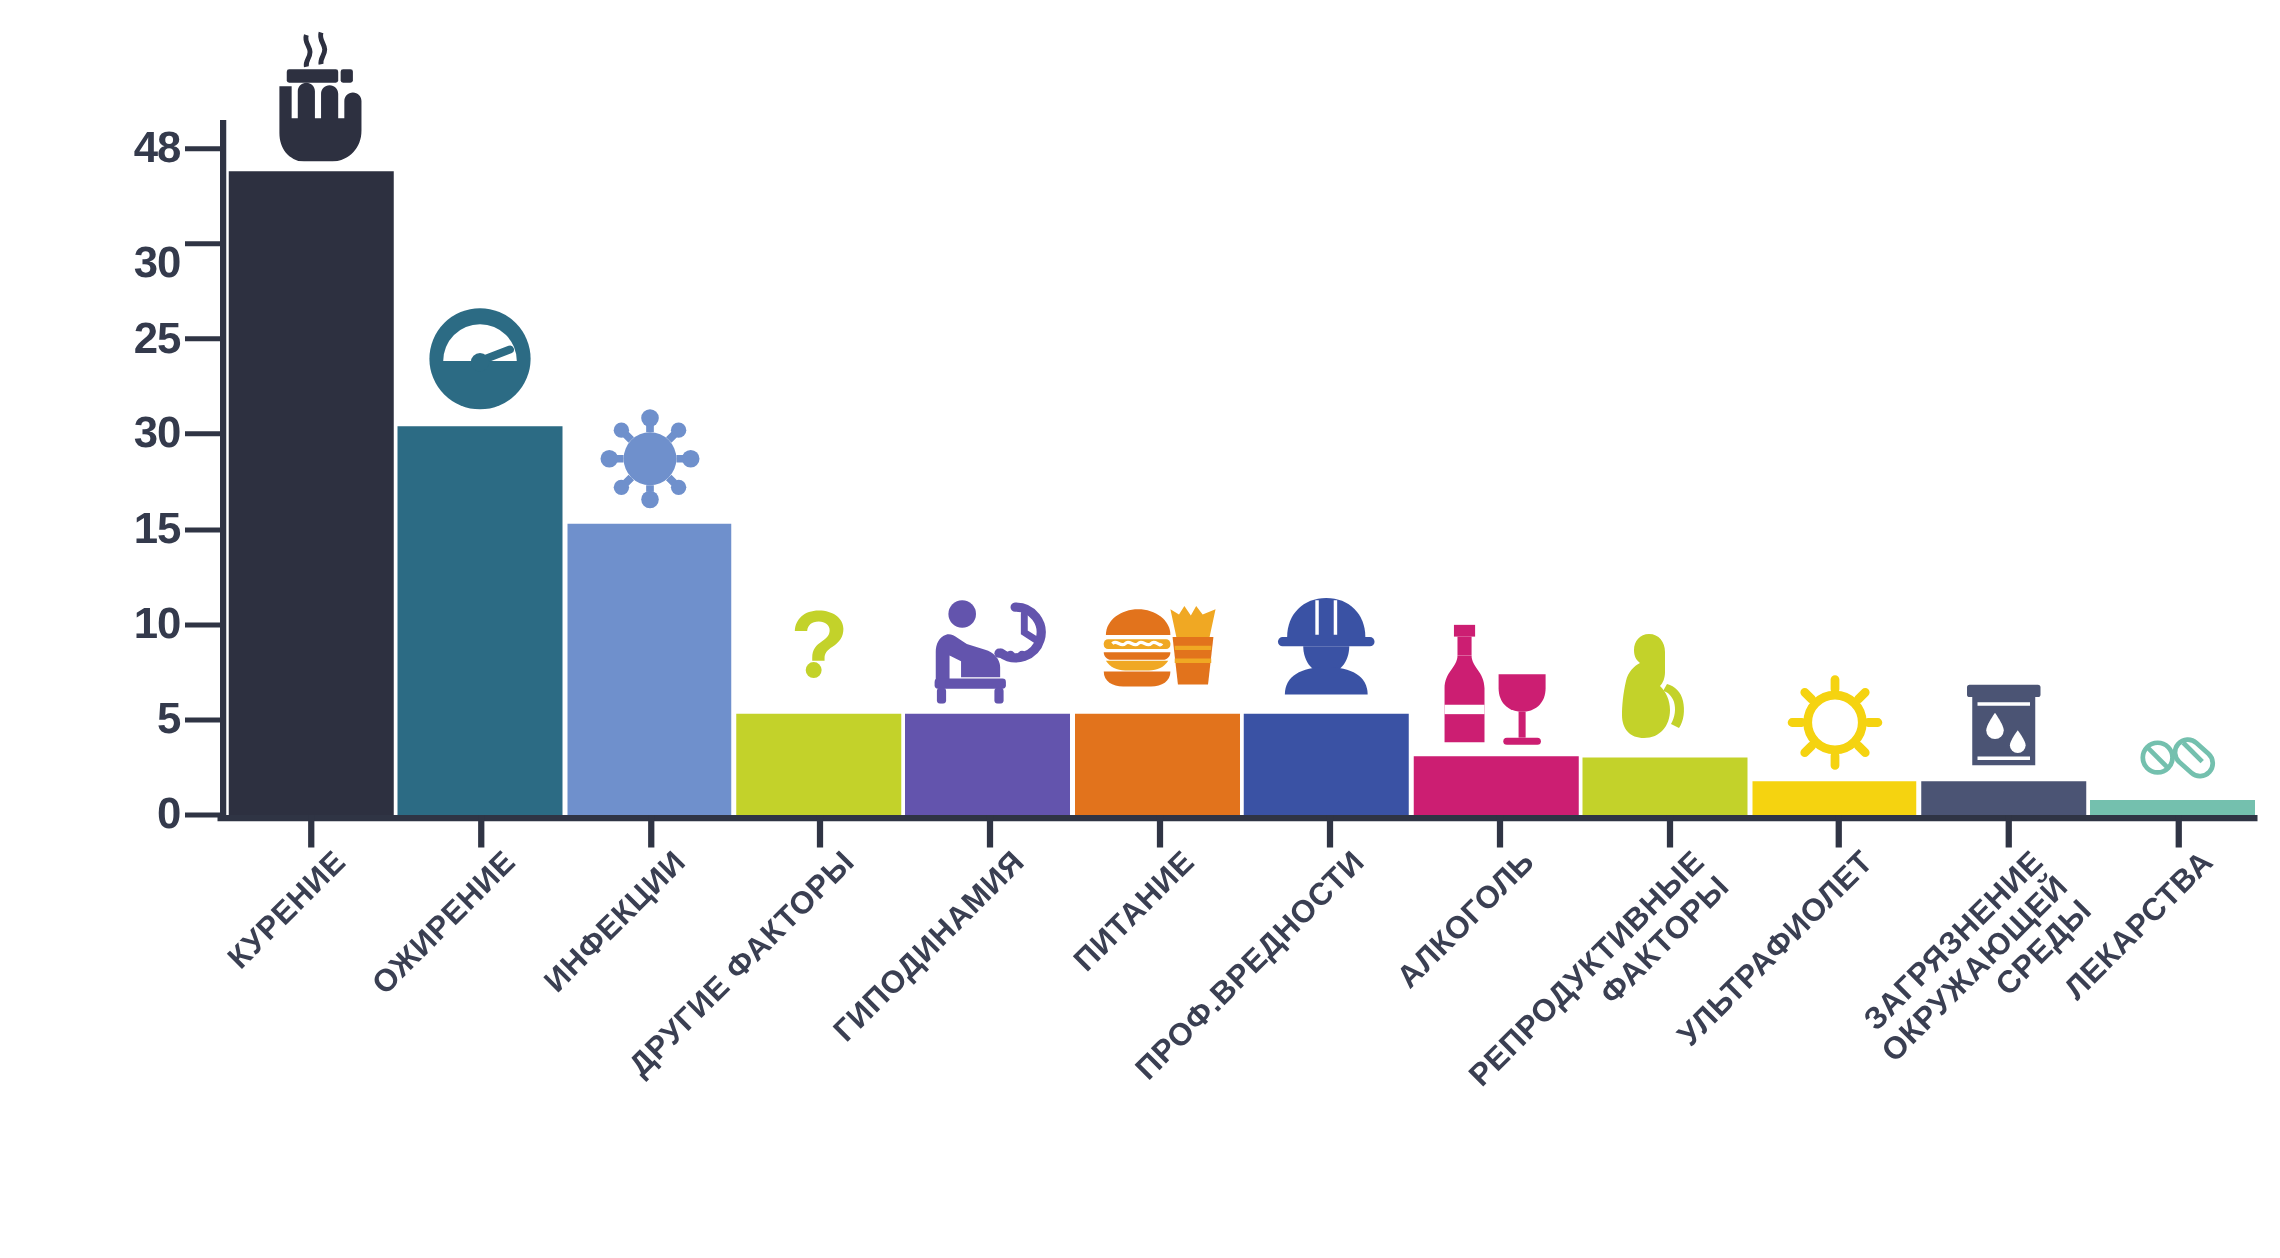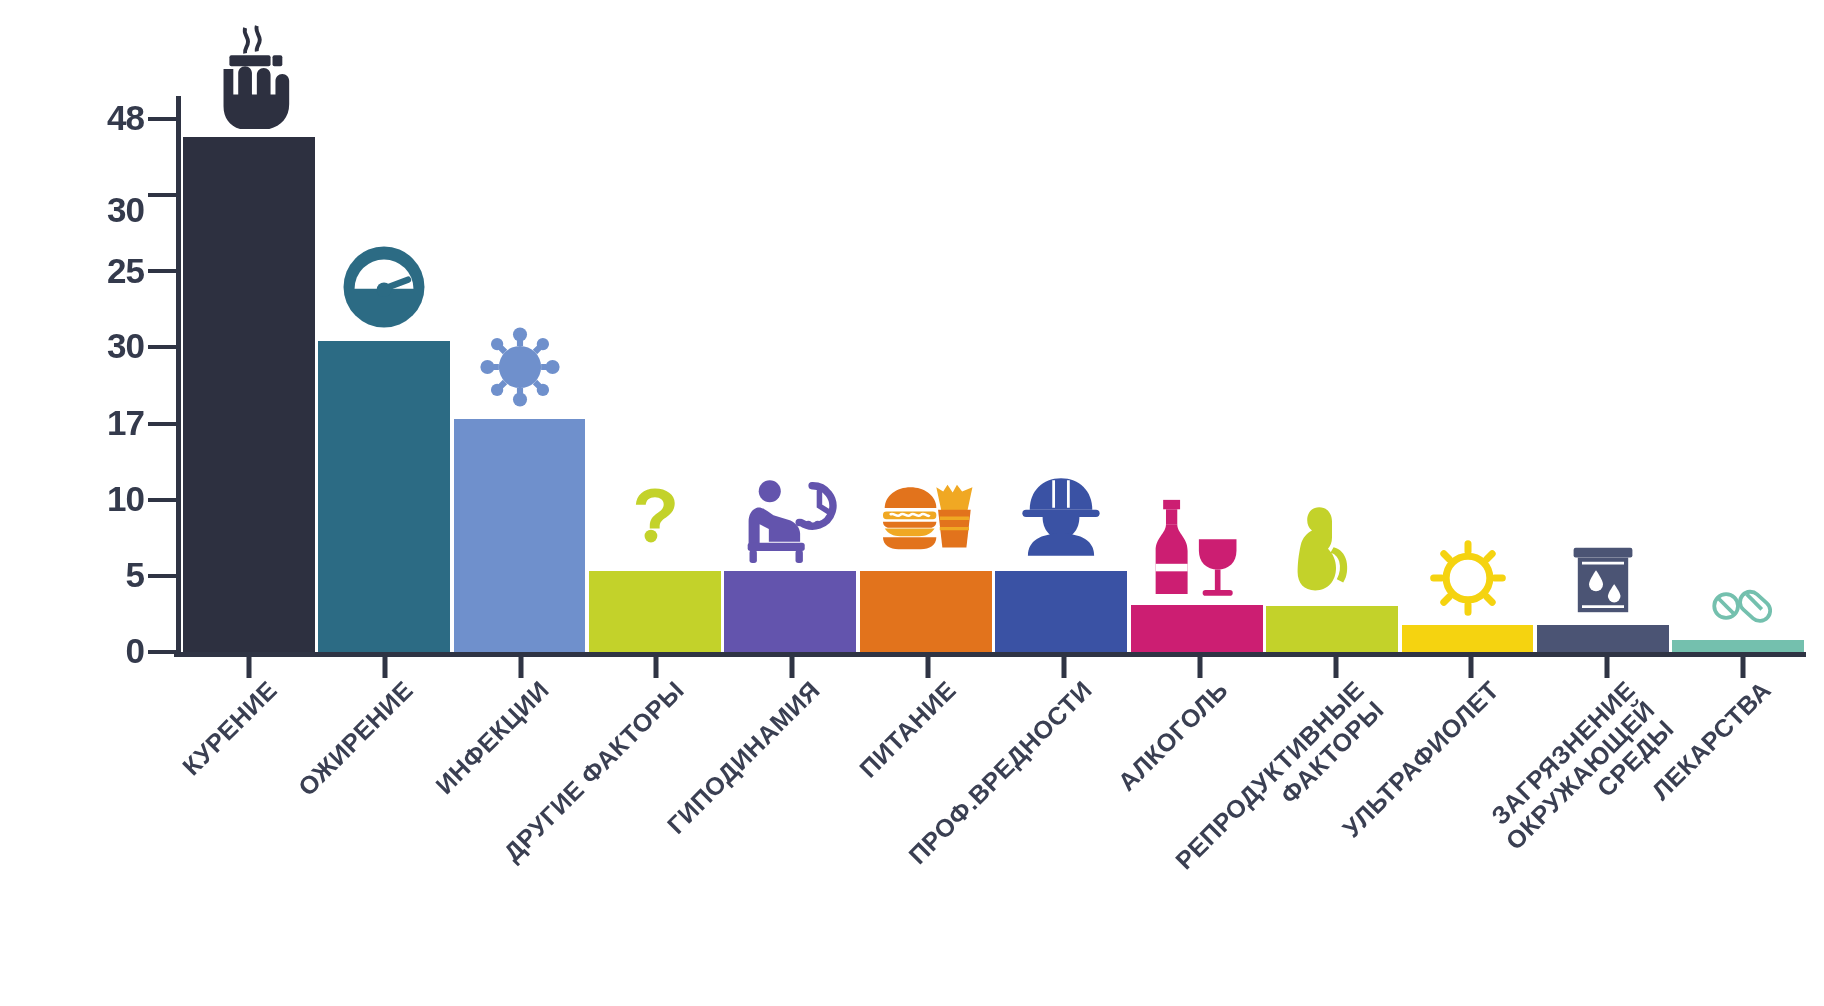--- a/index.html
+++ b/index.html
@@ -80,21 +80,21 @@
     <div class="axis-v"></div>
     <div class="axis-h"></div>
     <div id="yticks">
         <div class="ytick" style="top: 554px;"></div>
         <div class="ytick-label" style="top: 556px;">0</div>
         <div class="ytick" style="top: 477.836px;"></div>
         <div class="ytick-label" style="top: 479.836px;">5</div>
         <div class="ytick" style="top: 401.671px;"></div>
         <div class="ytick-label" style="top: 403.671px;">10</div>
         <div class="ytick" style="top: 325.507px;"></div>
-        <div class="ytick-label" style="top: 327.507px;">17</div>
+        <div class="ytick-label" style="top: 327.507px;">15</div>
         <div class="ytick" style="top: 249.342px;"></div>
         <div class="ytick-label" style="top: 251.342px;">30</div>
         <div class="ytick" style="top: 173.178px;"></div>
         <div class="ytick-label" style="top: 176px;">25</div>
         <div class="ytick" style="top: 97.0137px;"></div>
         <div class="ytick-label" style="top: 115px;">30</div>
         <div class="ytick" style="top: 20.8493px;"></div>
         <div class="ytick-label" style="top: 22.8493px;">48</div>
       </div>
     <div class="bars" id="bars">

